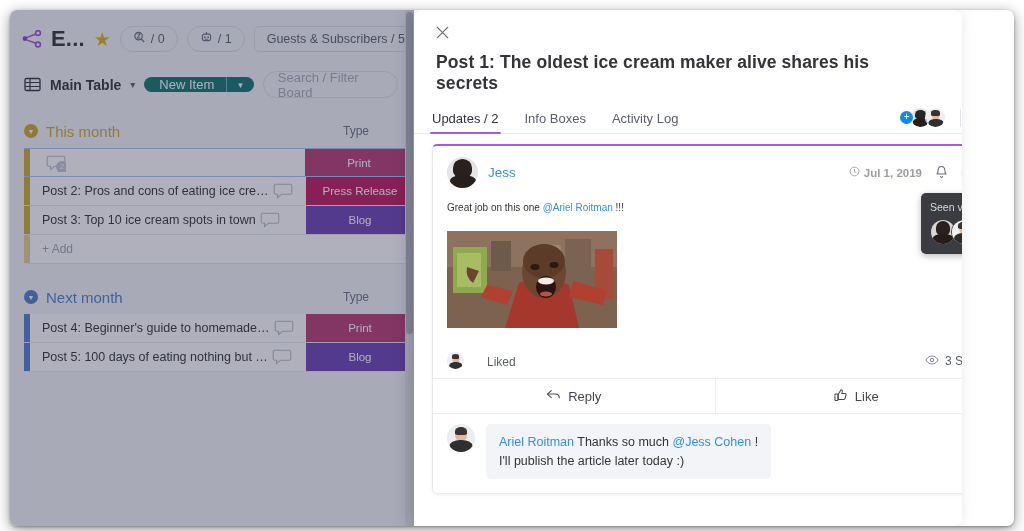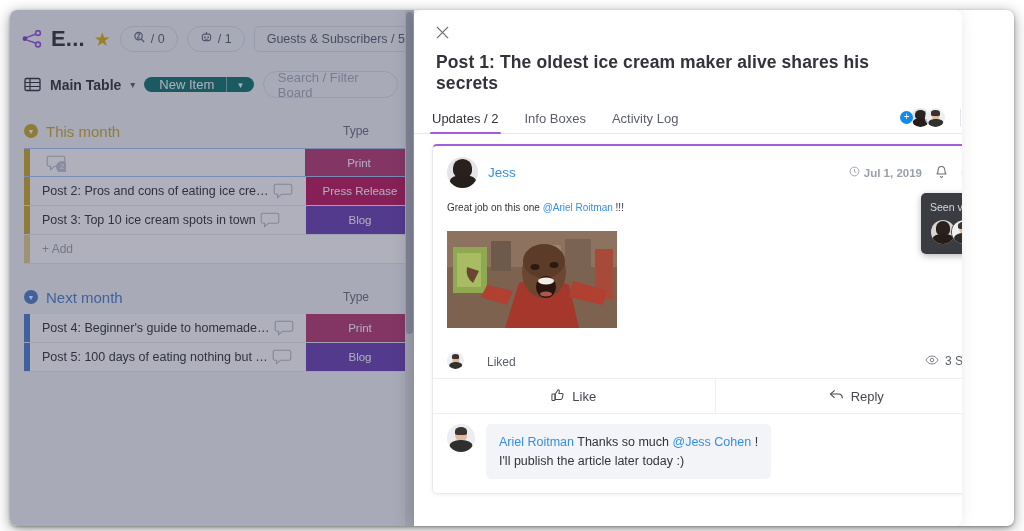--- a/index.html
+++ b/index.html
@@ -515,35 +515,35 @@
                 <circle cx="8" cy="5.5" r="2" fill="none" stroke="#6b6f7d" stroke-width="1"></circle>
               </svg>
             </span>
             <span>3 Seen</span>
           </span>
         </div>
 
         <div class="c-actions">
           <div class="act">
             <span>
+              <svg viewBox="0 0 16 13" width="15" height="13">
+                <path d="M6 2 L1.5 6 L6 10" fill="none" stroke="#45474f" stroke-width="1.15" stroke-linejoin="round"></path>
+                <path d="M1.8 6 H10 c2.6 0 4.2 1.8 4.2 4.4" fill="none" stroke="#45474f" stroke-width="1.15"></path>
+              </svg>
+            </span>
+            <span>Reply</span>
+          </div>
+          <div class="act">
+            <span>
               <svg viewBox="0 0 15 15" width="14" height="14">
                 <path d="M4.6 6.4 L7.6 1.8 c1.1 .1 1.5 .9 1.3 1.9 l-.5 2.2 h3.3 c.9 0 1.4 .7 1.2 1.5 l-1 3.8 c-.2 .7 -.7 1.1 -1.4 1.1 H4.6 z" fill="none" stroke="#45474f" stroke-width="1.1" stroke-linejoin="round"></path>
                 <rect x="1" y="6.4" width="3.2" height="6.9" rx=".7" fill="none" stroke="#45474f" stroke-width="1.1"></rect>
               </svg>
             </span>
             <span>Like</span>
-          </div>
-          <div class="act">
-            <span>
-              <svg viewBox="0 0 16 13" width="15" height="13">
-                <path d="M6 2 L1.5 6 L6 10" fill="none" stroke="#45474f" stroke-width="1.15" stroke-linejoin="round"></path>
-                <path d="M1.8 6 H10 c2.6 0 4.2 1.8 4.2 4.4" fill="none" stroke="#45474f" stroke-width="1.15"></path>
-              </svg>
-            </span>
-            <span>Reply</span>
           </div>
         </div>
 
         <div class="reply">
           <span class="r-av">
             <span class="face">
                 <span class="bg" style="background:#ecedf0"></span>
               <span class="head" style="top:20%;width:42%;height:42%;background:#e1b99c"></span>
               <span class="hairL" style="left:27%;top:9%;width:46%;height:30%;background:#3b3330;border-radius:50% 50% 22% 22%"></span>
               <span class="body" style="width:82%;height:44%;background:#2f2f2e"></span>

